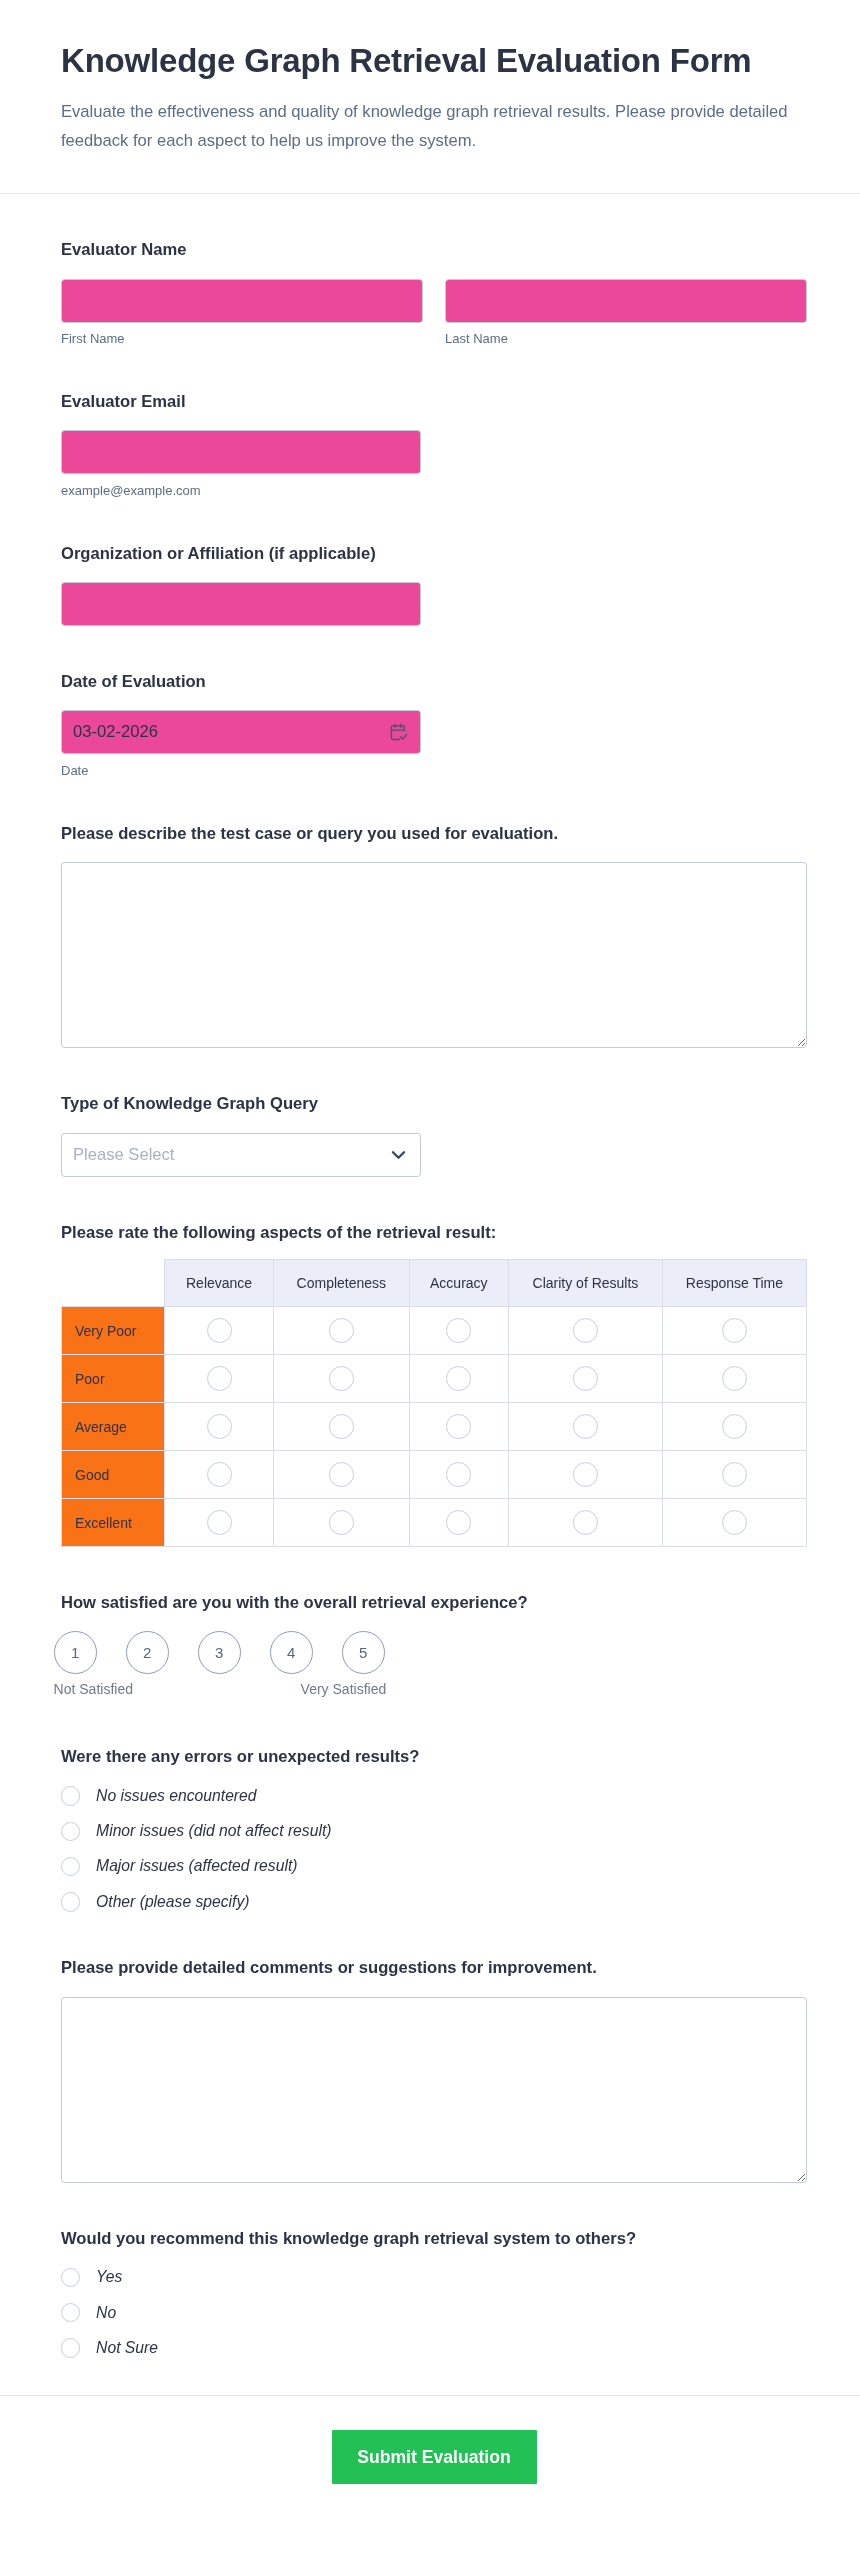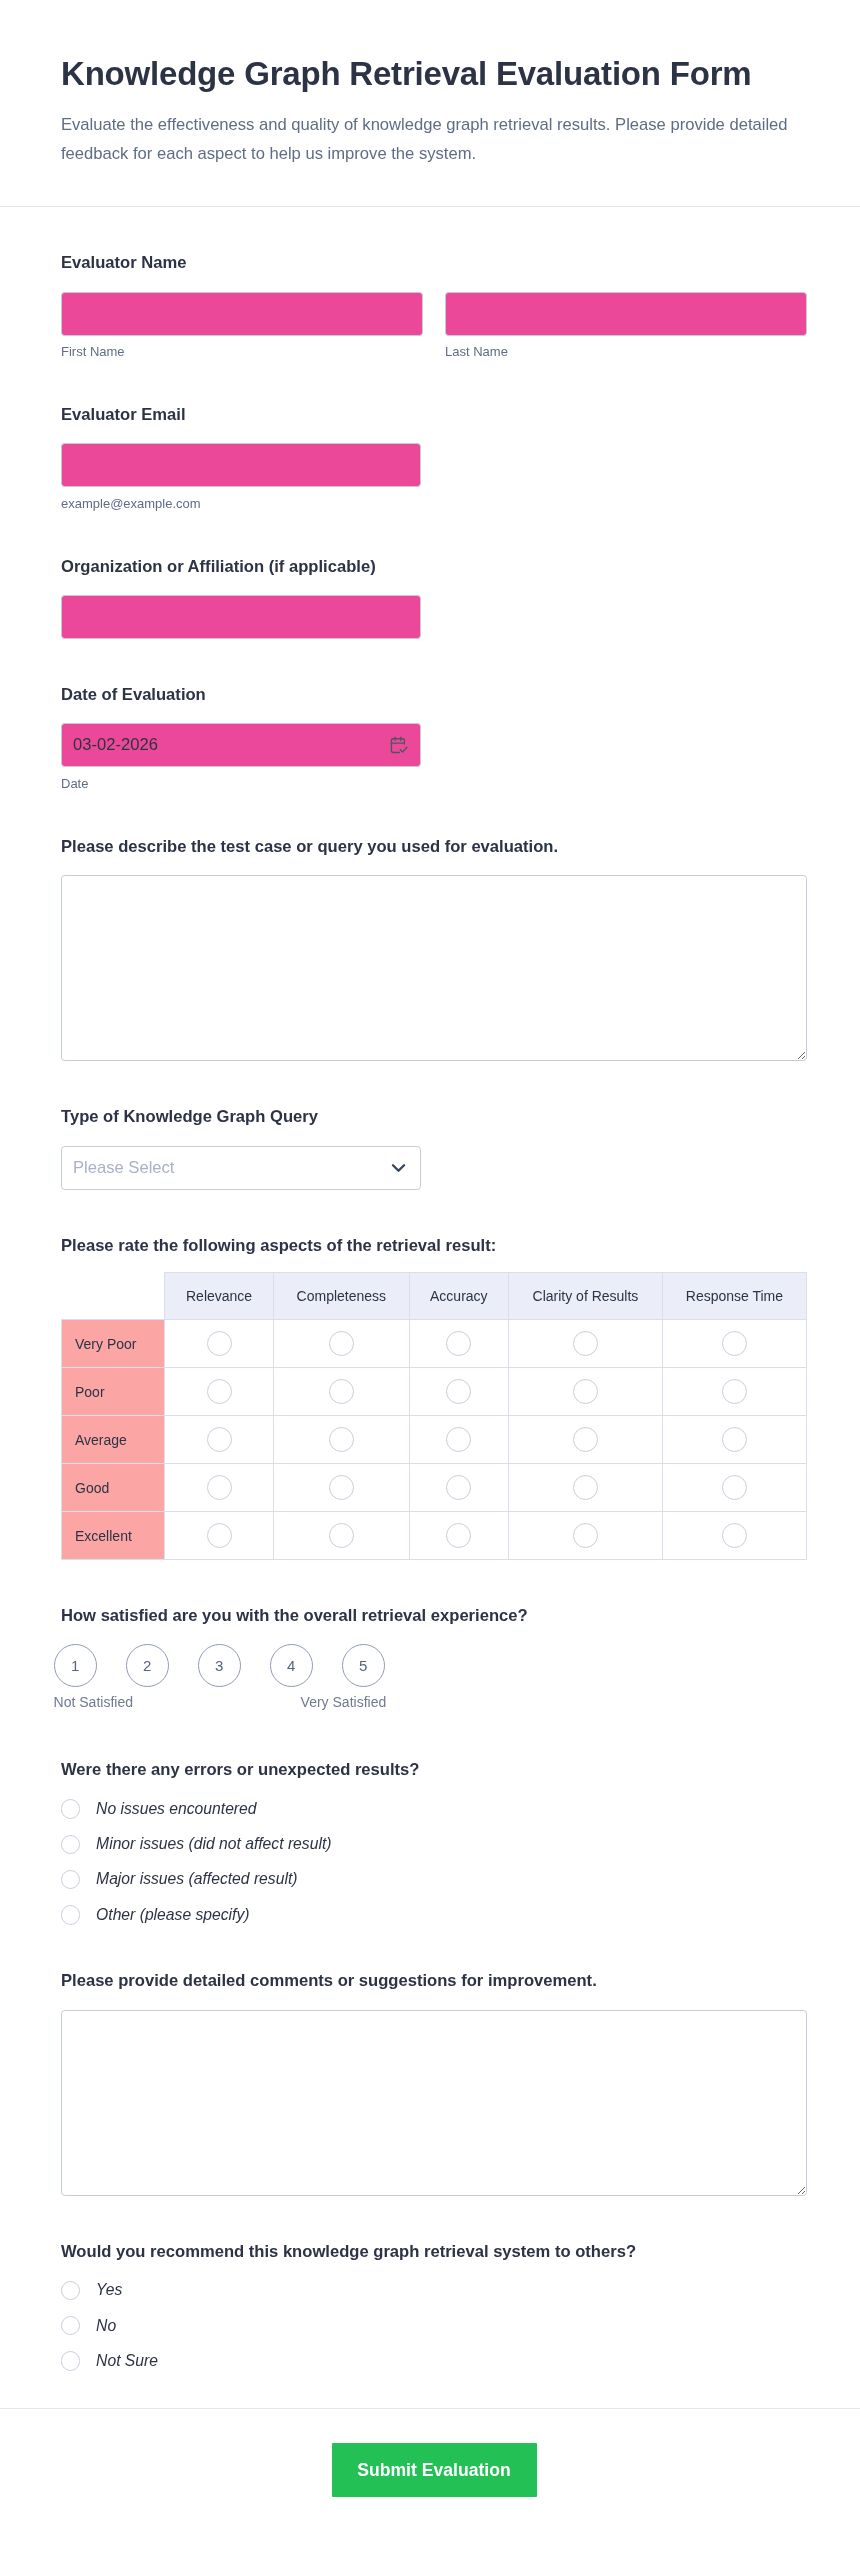--- a/index.html
+++ b/index.html
@@ -1,20 +1,20 @@
 <!DOCTYPE html>
 <html style="font-size:15px"><head>
 <meta charset="utf-8">
 <style>
   html,body{margin:0;padding:0;background:#fff;}
   body{
     width:860px;min-height:2576px;box-sizing:border-box;
     font-family:"Liberation Sans",sans-serif;color:#2c3345;
   }
-  .header{padding:49px 53px 37px 61px;border-bottom:0.9px solid #e6e6e6;}
+  .header{padding:36px 53px 37px 61px;border-bottom:0.9px solid #e6e6e6;}
   .title{margin:0;font-size:33px;font-weight:700;line-height:1.5;letter-spacing:-0.2px;}
   .subtitle{margin-top:11px;font-size:16.6px;line-height:1.8;color:#5e6d84;max-width:749px;}
   .form-body{padding:46px 53px 0 61px;}
   .question{margin-bottom:46px;}
   .q-label{display:block;font-size:16.6px;font-weight:600;line-height:1.2;margin-bottom:18.5px;color:#2c3345;}
   .grid-2{display:grid;grid-template-columns:1fr 1fr;column-gap:22px;width:746px;}
   .text-input{display:block;width:100%;height:44px;box-sizing:border-box;border:0.9px solid #c3cad8;
     border-radius:3.7px;padding:0 11px;font-family:inherit;font-size:16.6px;color:#2c3345;background:#ec4899;outline:none;}
   .w-half{width:360px;}
   .sublabel{font-size:13px;color:#5e6d84;margin-top:8.3px;}
@@ -25,21 +25,21 @@
     border-radius:3.7px;padding:9.2px 11px;font-family:inherit;font-size:16.6px;color:#2c3345;resize:vertical;outline:none;background:#fff;}
   .select-box{position:relative;width:360px;height:44px;box-sizing:border-box;border:0.9px solid #c3cad8;
     border-radius:3.7px;display:flex;align-items:center;padding:0 41px 0 11px;cursor:pointer;background:#fff;}
   .select-placeholder{font-size:16.6px;color:#aab1c4;}
   .select-caret{position:absolute;right:14px;top:50%;transform:translateY(-50%);line-height:0;}
   .matrix{border-collapse:collapse;width:746px;}
   .matrix th,.matrix td{border:0.9px solid #d9ddec;}
   .matrix th{background:#ebeef8;font-weight:400;font-size:14px;color:#2c3345;height:46px;padding:0 15px;white-space:nowrap;}
   .matrix th.corner{border:none;background:transparent;}
   .matrix td{height:45px;text-align:center;background:#fff;}
-  .matrix td.row-label{background:#fca5a5;font-size:14px;text-align:left;padding:0 13px;width:76px;white-space:nowrap;}
+  .matrix td.row-label{background:#f97316;font-size:14px;text-align:left;padding:0 13px;width:76px;white-space:nowrap;}
   .m-radio{display:inline-block;width:25px;height:25px;box-sizing:border-box;border:0.9px solid #c8cfdd;
     border-radius:50%;background:#fff;cursor:pointer;vertical-align:middle;}
   .scale-row{display:flex;column-gap:29px;margin-left:-7.4px;}
   .scale-circle{width:43px;height:43px;box-sizing:border-box;border:0.9px solid #8e9bb3;border-radius:50%;
     display:flex;align-items:center;justify-content:center;font-size:15px;color:#57647e;cursor:pointer;background:#fff;}
   .scale-labels{position:relative;height:20.3px;margin:6.5px 0 0 -7.4px;font-size:14px;color:#6f7a90;width:370px;}
   .scale-min{position:absolute;left:0;top:0;}
   .scale-max{position:absolute;left:247px;top:0;}
   .radio-list{display:flex;flex-direction:column;row-gap:15px;}
   .radio-row{display:flex;align-items:center;column-gap:15.7px;cursor:pointer;font-style:italic;}

